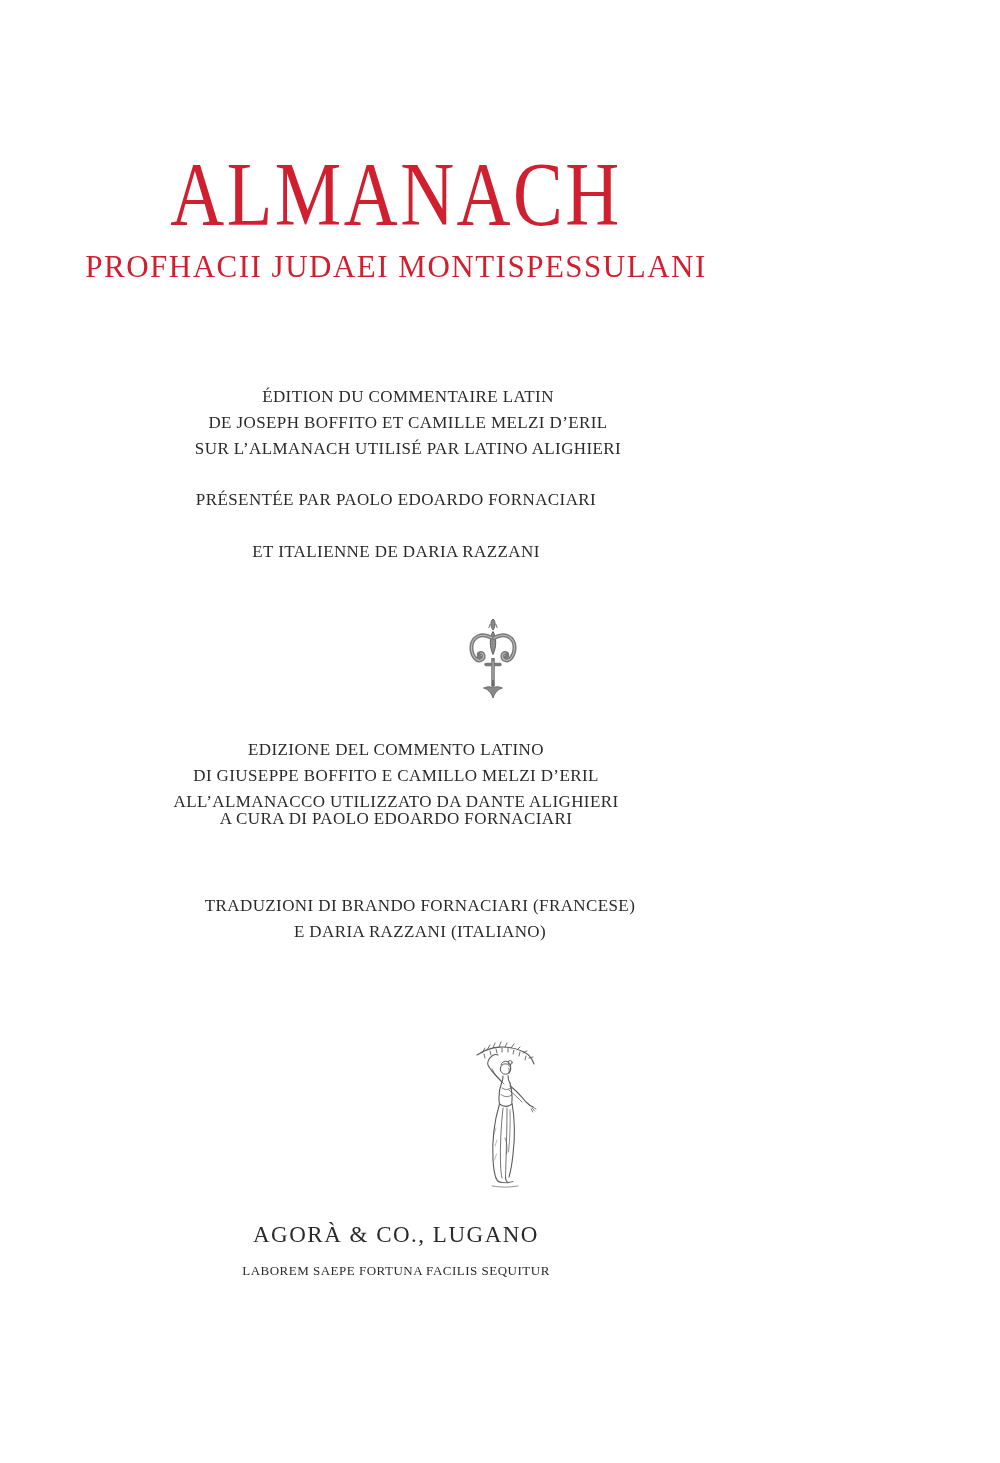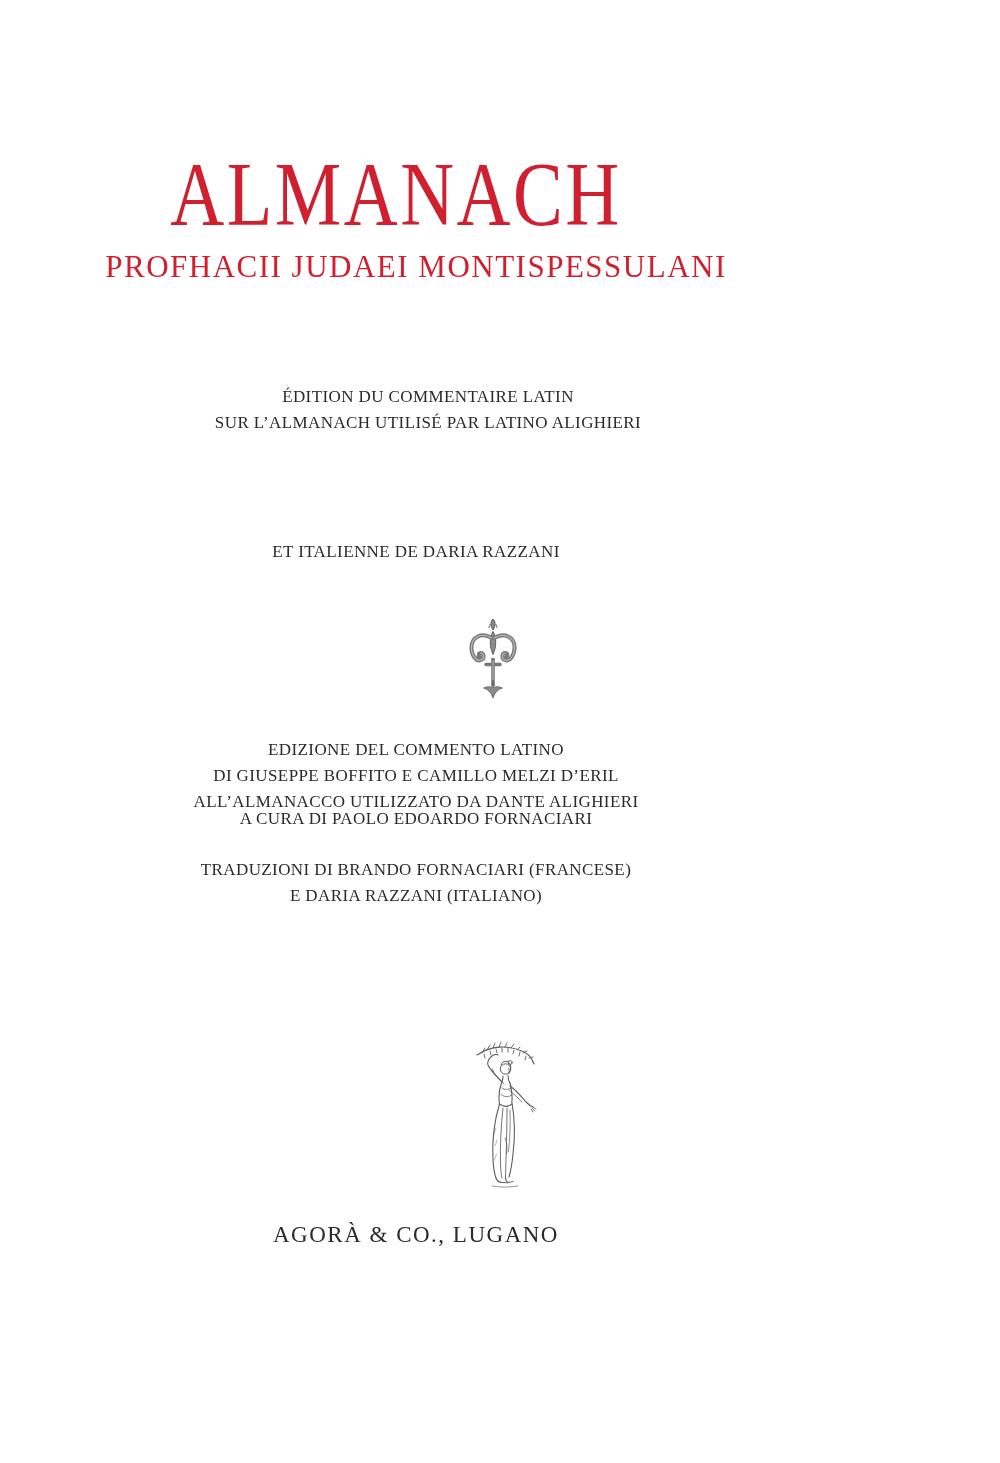--- a/index.html
+++ b/index.html
@@ -14,21 +14,20 @@
     background: var(--background, #ffffff);
     font-family: "Liberation Serif", serif;
     color: var(--text, #2a2a2a);
     overflow: hidden;
   }
   .abs {
     position: absolute;
     left: 0;
     width: 100%;
     text-align: center;
-    margin-left: 20px;
   }
   .title {
     top: 145px;
     margin: 0;
     font-size: 90px;
     line-height: 100px;
     font-weight: normal;
     letter-spacing: 3px;
     color: var(--accent-red, #d01f2e);
     transform: scaleX(0.83);
@@ -47,21 +46,21 @@
     font-size: 17px;
     line-height: 26px;
     letter-spacing: 0.4px;
     color: var(--text, #2a2a2a);
   }
   .blk-french-edition   { top: 384px; padding-left: 12px; }
   .blk-presented        { top: 487px; }
   .blk-french-transl    { top: 539px; }
   .blk-italian-edition  { top: 737px; }
   .blk-curated          { top: 806px; }
-  .blk-italian-transl   { top: 857px; }
+  .blk-italian-transl   { top: 893px; padding-left: 24px; }
   .ornament-fleur {
     position: absolute;
     left: 467px;
     top: 616px;
     width: 52px;
     height: 84px;
   }
   .emblem-figure {
     position: absolute;
     left: 472px;
@@ -88,23 +87,25 @@
 <body>
 
 <div class="page">
 
   <h1 class="abs title">ALMANACH</h1>
 
   <div class="abs subtitle">PROFHACII JUDAEI MONTISPESSULANI</div>
 
   <div class="abs body-block blk-french-edition">
     <div>ÉDITION DU COMMENTAIRE LATIN</div>
+    <div>DE JOSEPH BOFFITO ET CAMILLE MELZI D’ERIL</div>
     <div>SUR L’ALMANACH UTILISÉ PAR LATINO ALIGHIERI</div>
   </div>
 
+  <div class="abs body-block blk-presented">PRÉSENTÉE PAR PAOLO EDOARDO FORNACIARI</div>
 
   <div class="abs body-block blk-french-transl">
     <div>ET ITALIENNE DE DARIA RAZZANI</div>
   </div>
 
   <div class="ornament-fleur" aria-label="fleur-de-lis printer's ornament">
     <svg viewBox="0 0 52 84" width="52" height="84" xmlns="http://www.w3.org/2000/svg">
       <g fill="none" stroke="#6f6f6f">
 
         <path d="M26 3 C23.5 5 23 9.5 26 14 C29 9.5 28.5 5 26 3 Z" fill="#8a8a8a" stroke="#5e5e5e" stroke-width="1"></path>
@@ -178,14 +179,15 @@
         <path d="M24 140 C25 143 27 144.5 30 144.5 M33.5 139 C33.5 142 34.5 144 36.5 144.5"></path>
         <path d="M30 144.5 L36 144.8 M36.5 144.5 L41 143.5" stroke-width="0.9"></path>
 
         <path d="M20 148 C28 149.5 38 149.5 46 148" stroke-width="0.8" opacity="0.8"></path>
       </g>
     </svg>
   </div>
 
   <div class="abs publisher">AGORÀ &amp; CO., LUGANO</div>
 
+  <div class="abs motto">LABOREM SAEPE FORTUNA FACILIS SEQUITUR</div>
 
 </div>
 
 </body></html>

